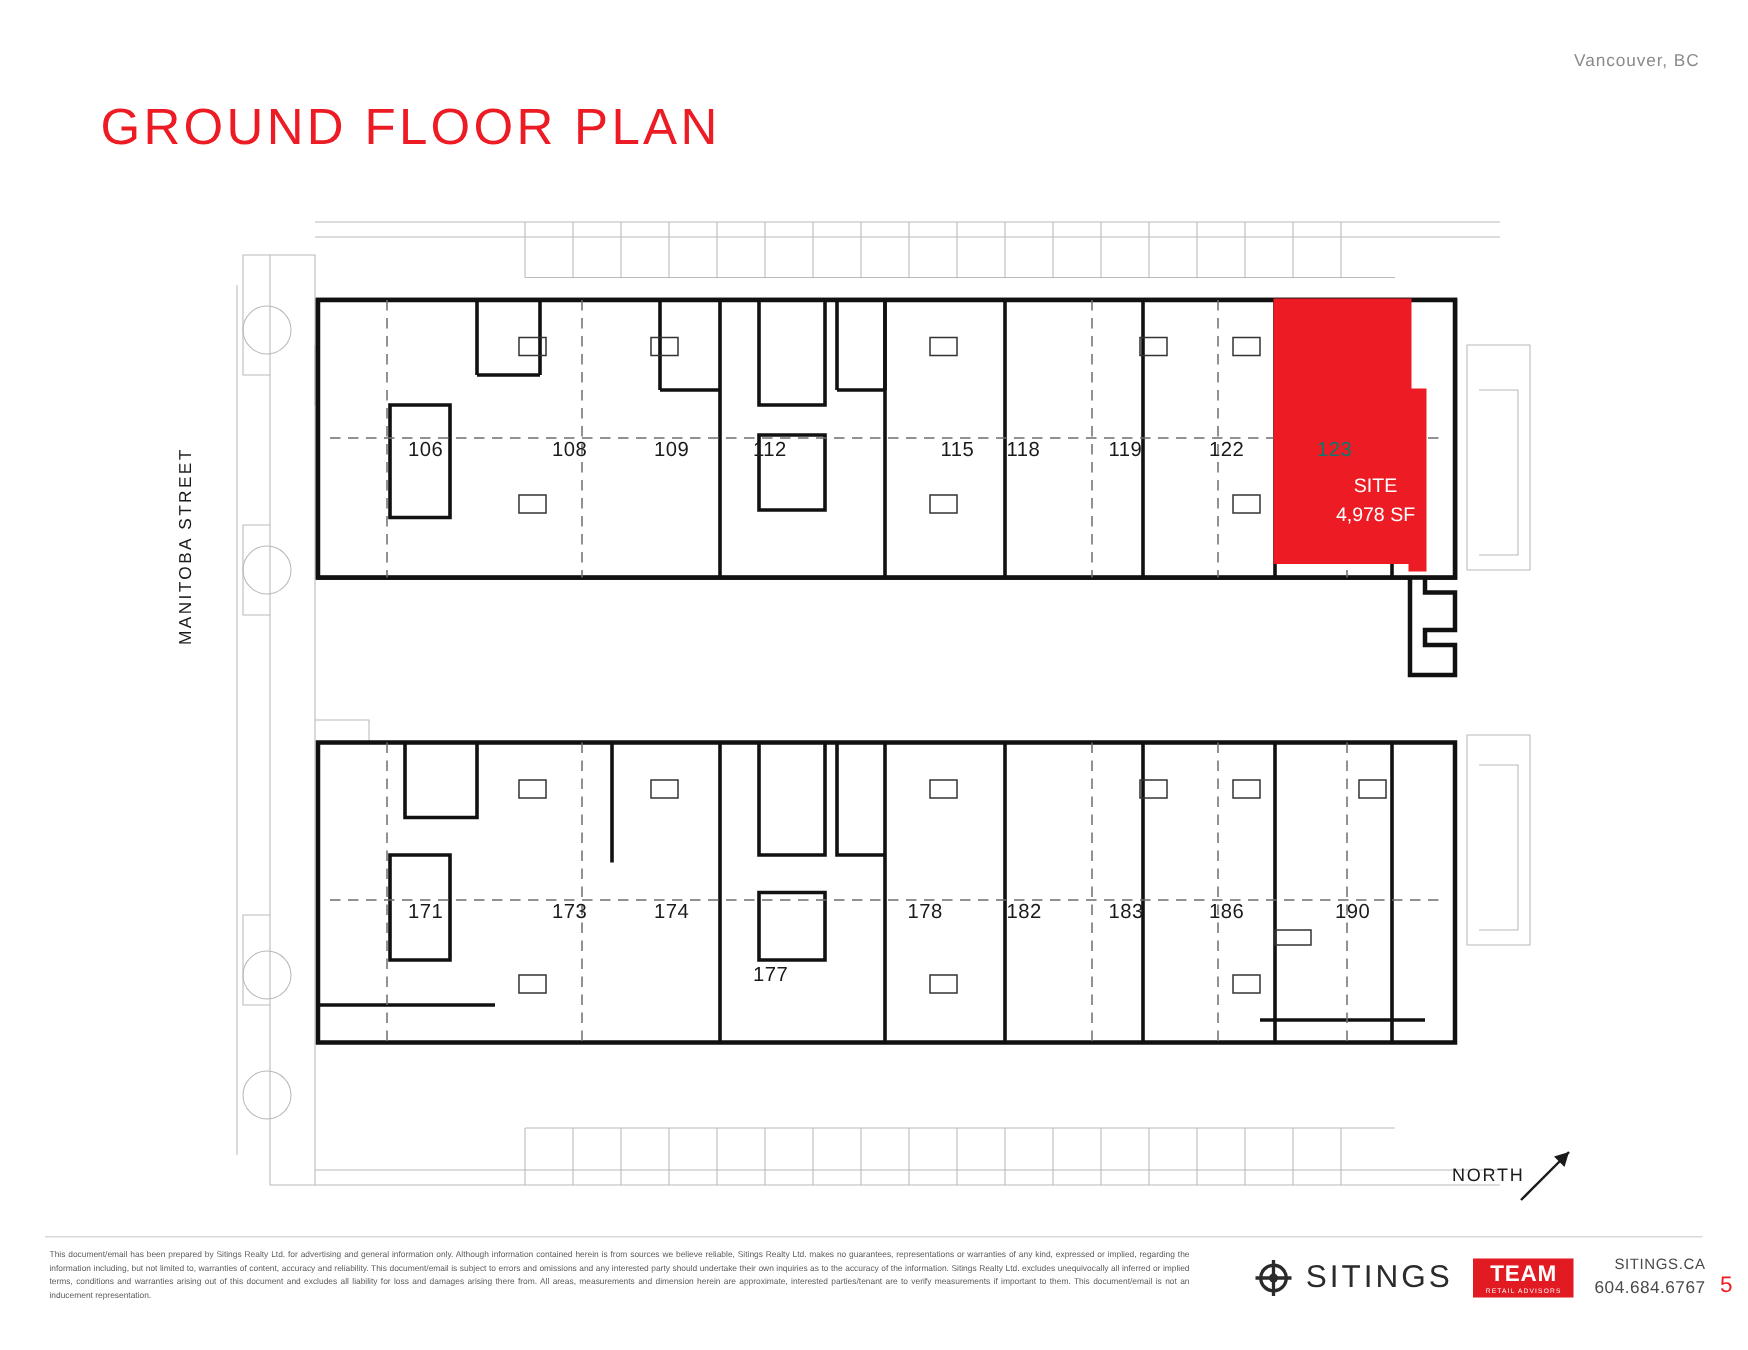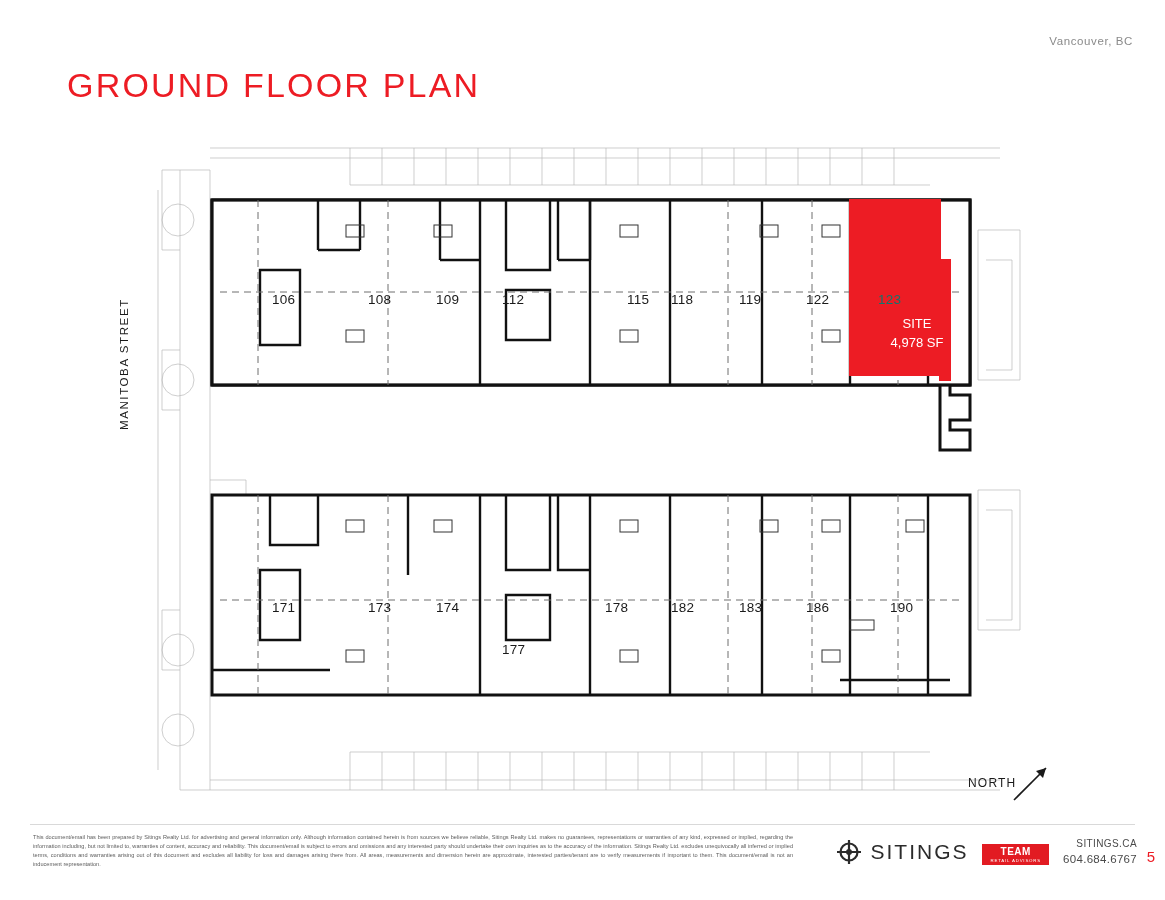--- a/index.html
+++ b/index.html
@@ -144,21 +144,21 @@
     font-weight: 400;
   }
   #xteam-logo {
     background: #e21b22;
     color: #fff;
     padding: 3px 8px 2px 8px;
     text-align: center;
     line-height: 1;
   }
   #xteam-name {
-    font-size: 10px;
+    font-size: 15px;
     font-weight: 700;
     letter-spacing: 0.5px;
   }
   #xteam-sub {
     font-size: 4.4px;
     letter-spacing: 0.8px;
     margin-top: 2px;
   }
   #contact-block {
     text-align: right;

